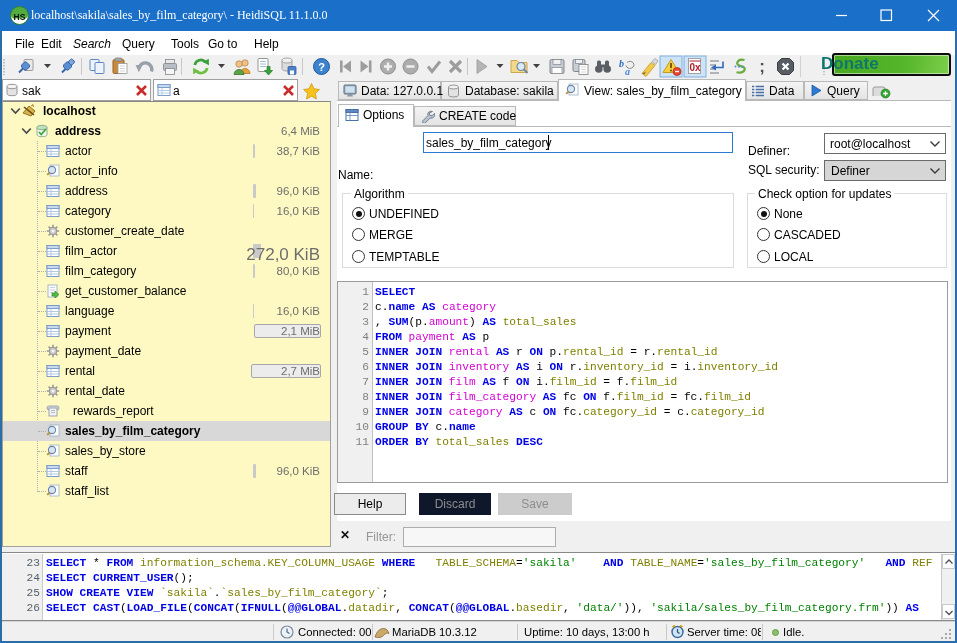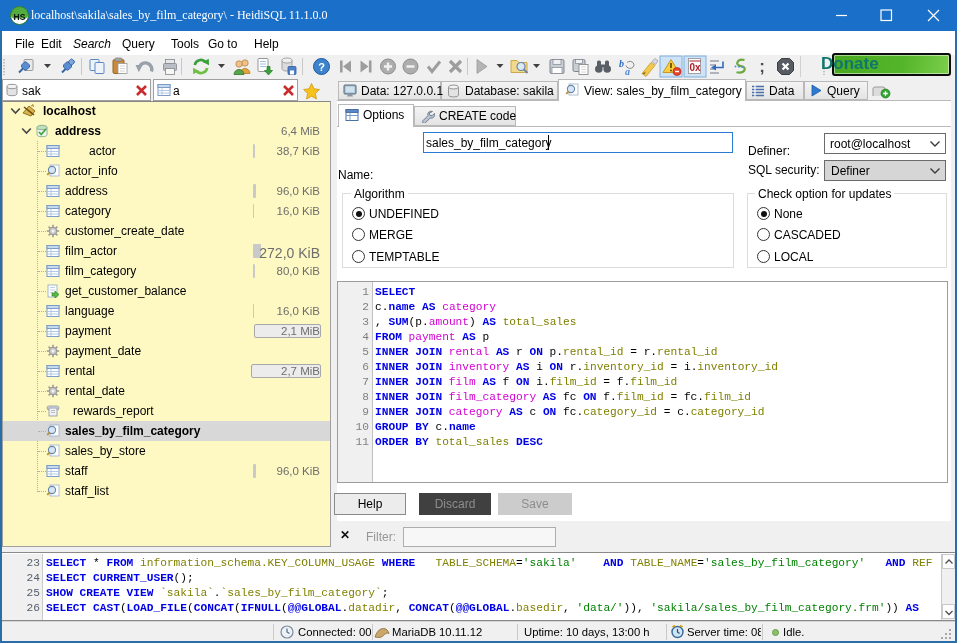--- a/index.html
+++ b/index.html
@@ -332,21 +332,21 @@
         <path d="M4 8 l2.2 2.5 L11 5" fill="none" stroke="#3fa53f" stroke-width="1.8"></path>
       </svg>
     <div class="tx" style="left:53px;top:23px;font-weight:bold;">address</div>
     <div class="tx" style="left:218px;top:24px;width:100px;text-align:right;font-size:11.5px;color:#6e6e6e;">6,4 MiB</div>
     <div class="ab" style="left:36px;top:50px;width:8px;height:1px;border-top:1px dotted #b0b0b0;"></div>
     <svg class="ab" style="left:44px;top:43px;" width="14" height="14" viewBox="0 0 14 14">
         <rect x="1" y="1.5" width="12" height="11" fill="#fff" stroke="#7a9cc8" stroke-width="1"></rect>
         <rect x="1" y="1.5" width="12" height="3" fill="#c7d9ee" stroke="#7a9cc8" stroke-width="1"></rect>
         <path d="M1 7.5 h12 M1 10 h12 M5 4.5 v8" stroke="#aac4e2" stroke-width="0.9"></path>
       </svg>
-    <div class="tx" style="left:63px;top:43px;font-weight:normal;margin-left:24px;">actor</div>
+    <div class="tx" style="left:63px;top:43px;font-weight:normal;">actor</div>
     <div class="ab" style="left:251px;top:43px;width:2px;height:14px;background:#c9c9c9;border-radius:1px;"></div>
     <div class="tx" style="left:218px;top:44px;width:100px;text-align:right;font-size:11.5px;color:#6e6e6e;">38,7 KiB</div>
     <div class="ab" style="left:36px;top:70px;width:8px;height:1px;border-top:1px dotted #b0b0b0;"></div>
     <svg class="ab" style="left:44px;top:63px;" width="14" height="14" viewBox="0 0 14 14">
         <rect x="4" y="1" width="9" height="11" fill="#fff" stroke="#9ab0c6" stroke-width="0.8"></rect>
         <circle cx="6" cy="6" r="3.6" fill="#d7e6f4" stroke="#6a86a8" stroke-width="1.1"></circle>
         <path d="M3.5 8.5 l-2.3 2.3" stroke="#b8923c" stroke-width="1.8"></path>
       </svg>
     <div class="tx" style="left:63px;top:63px;font-weight:normal;">actor_info</div>
     <div class="ab" style="left:36px;top:90px;width:8px;height:1px;border-top:1px dotted #b0b0b0;"></div>
@@ -377,21 +377,21 @@
       </svg>
     <div class="tx" style="left:63px;top:123px;font-weight:normal;">customer_create_date</div>
     <div class="ab" style="left:36px;top:150px;width:8px;height:1px;border-top:1px dotted #b0b0b0;"></div>
     <svg class="ab" style="left:44px;top:143px;" width="14" height="14" viewBox="0 0 14 14">
         <rect x="1" y="1.5" width="12" height="11" fill="#fff" stroke="#7a9cc8" stroke-width="1"></rect>
         <rect x="1" y="1.5" width="12" height="3" fill="#c7d9ee" stroke="#7a9cc8" stroke-width="1"></rect>
         <path d="M1 7.5 h12 M1 10 h12 M5 4.5 v8" stroke="#aac4e2" stroke-width="0.9"></path>
       </svg>
     <div class="tx" style="left:63px;top:143px;font-weight:normal;">film_actor</div>
     <div class="ab" style="left:251px;top:143px;width:8px;height:14px;background:#c9c9c9;border-radius:1px;"></div>
-    <div class="tx" style="left:218px;top:144px;width:100px;text-align:right;font-size:14px;color:#6e6e6e;">272,0 KiB</div>
+    <div class="tx" style="left:218px;top:144px;width:100px;text-align:right;font-size:17px;color:#6e6e6e;">272,0 KiB</div>
     <div class="ab" style="left:36px;top:170px;width:8px;height:1px;border-top:1px dotted #b0b0b0;"></div>
     <svg class="ab" style="left:44px;top:163px;" width="14" height="14" viewBox="0 0 14 14">
         <rect x="1" y="1.5" width="12" height="11" fill="#fff" stroke="#7a9cc8" stroke-width="1"></rect>
         <rect x="1" y="1.5" width="12" height="3" fill="#c7d9ee" stroke="#7a9cc8" stroke-width="1"></rect>
         <path d="M1 7.5 h12 M1 10 h12 M5 4.5 v8" stroke="#aac4e2" stroke-width="0.9"></path>
       </svg>
     <div class="tx" style="left:63px;top:163px;font-weight:normal;">film_category</div>
     <div class="ab" style="left:251px;top:163px;width:2px;height:14px;background:#c9c9c9;border-radius:1px;"></div>
     <div class="tx" style="left:218px;top:164px;width:100px;text-align:right;font-size:11.5px;color:#6e6e6e;">80,0 KiB</div>
     <div class="ab" style="left:36px;top:190px;width:8px;height:1px;border-top:1px dotted #b0b0b0;"></div>
@@ -559,21 +559,21 @@
 <span class="k">INNER JOIN</span> <span class="t">rental</span> <span class="k">AS</span> r <span class="k">ON</span> p.<span class="o">rental_id</span> = r.<span class="o">rental_id</span>
 <span class="k">INNER JOIN</span> <span class="t">inventory</span> <span class="k">AS</span> i <span class="k">ON</span> r.<span class="o">inventory_id</span> = i.<span class="o">inventory_id</span>
 <span class="k">INNER JOIN</span> <span class="t">film</span> <span class="k">AS</span> f <span class="k">ON</span> i.<span class="o">film_id</span> = f.<span class="o">film_id</span>
 <span class="k">INNER JOIN</span> <span class="t">film_category</span> <span class="k">AS</span> fc <span class="k">ON</span> f.<span class="o">film_id</span> = fc.<span class="o">film_id</span>
 <span class="k">INNER JOIN</span> <span class="t">category</span> <span class="k">AS</span> c <span class="k">ON</span> fc.<span class="o">category_id</span> = c.<span class="o">category_id</span>
 <span class="k">GROUP BY</span> c.<span class="k">name</span>
 <span class="k">ORDER BY</span> <span class="o">total_sales</span> <span class="k">DESC</span></pre>
     </div>
 
   <div class="ab" style="left:334px;top:493px;width:72px;height:22px;background:#ececec;border:1px solid #8a8a8a;text-align:center;line-height:20px;">Help</div>
-  <div class="ab" style="left:419px;top:493px;width:72px;height:22px;background:#404040;color:#8d8d8d;text-align:center;line-height:22px;">Discard</div>
+  <div class="ab" style="left:419px;top:493px;width:72px;height:22px;background:#0f172a;color:#8d8d8d;text-align:center;line-height:22px;">Discard</div>
   <div class="ab" style="left:498px;top:493px;width:74px;height:22px;background:#cccccc;color:#8d8d8d;text-align:center;line-height:22px;">Save</div>
 
   <div class="ab" style="left:337px;top:521px;width:614px;height:31px;background:#f0f0f0;"></div>
   <div class="tx" style="left:340px;top:528px;font-weight:bold;font-size:12px;color:#111;">✕</div>
   <div class="tx" style="left:366px;top:530px;color:#969696;">Filter:</div>
   <div class="ab" style="left:403px;top:527px;width:153px;height:20px;background:#f7f7f7;border:1px solid #adadad;"></div>
 
   <div class="ab" style="left:2px;top:552px;width:953px;height:69px;background:#fff;border-top:1px solid #898989;border-bottom:1px solid #898989;" id="log">
     <div class="ab" style="left:0;top:1px;width:41px;height:66px;background:#f0f0f0;border-right:1px solid #c9c9c9;"></div>
     <div class="ab" style="left:0;top:3px;width:38px;text-align:right;color:#55606a;">
@@ -606,21 +606,21 @@
     <div class="ab" style="left:666px;top:2px;width:1px;height:16px;background:#c9c9c9;"></div>
     <div class="ab" style="left:762px;top:2px;width:1px;height:16px;background:#c9c9c9;"></div>
     <svg class="ab" style="left:280px;top:3px;" width="14" height="14" viewBox="0 0 14 14">
       <circle cx="7" cy="7" r="6" fill="#eef2f6" stroke="#7a8aa0" stroke-width="1.2"></circle>
       <path d="M7 3.5 V7 L9.5 8.5" fill="none" stroke="#4a6a8a" stroke-width="1.2"></path>
     </svg>
     <div class="tx" style="left:298px;top:4px;font-size:11.3px;width:73px;overflow:hidden;">Connected: 00</div>
     <svg class="ab" style="left:374px;top:5px;" width="16" height="12" viewBox="0 0 16 12">
       <path d="M1 10 C3 3.5 6.5 1.5 9.5 1.5 C12.5 1.5 14 3.5 15 6.5 C12.5 5.5 11.5 6.5 9.5 8.5 C7.5 10.5 5 11 1 10 Z" fill="#c9a86a" stroke="#8a6a3a" stroke-width="0.8"></path>
     </svg>
-    <div class="tx" style="left:392px;top:4px;font-size:11.3px;">MariaDB 10.11.12</div>
+    <div class="tx" style="left:392px;top:4px;font-size:11.3px;">MariaDB 10.3.12</div>
     <div class="tx" style="left:524px;top:4px;font-size:11.3px;">Uptime: 10 days, 13:00 h</div>
     <svg class="ab" style="left:670px;top:2px;" width="15" height="15" viewBox="0 0 15 15">
       <circle cx="7.5" cy="8" r="5.5" fill="#cfe4f4" stroke="#3a6a9a" stroke-width="1.4"></circle>
       <path d="M7.5 5 V8 L9.5 9.5" fill="none" stroke="#2a4a6a" stroke-width="1.2"></path>
       <path d="M2.5 3 L5 1.5 M12.5 3 L10 1.5" stroke="#d4a017" stroke-width="1.8"></path>
     </svg>
     <div class="tx" style="left:687px;top:4px;font-size:11.3px;width:74px;overflow:hidden;">Server time: 08</div>
     <div class="ab" style="left:772px;top:7px;width:7px;height:7px;border-radius:50%;background:#8ac16a;border:1px solid #6a9a4a;"></div>
     <div class="tx" style="left:783px;top:4px;font-size:11.3px;">Idle.</div>
     <svg class="ab" style="left:941px;top:7px;" width="11" height="11" viewBox="0 0 11 11">

